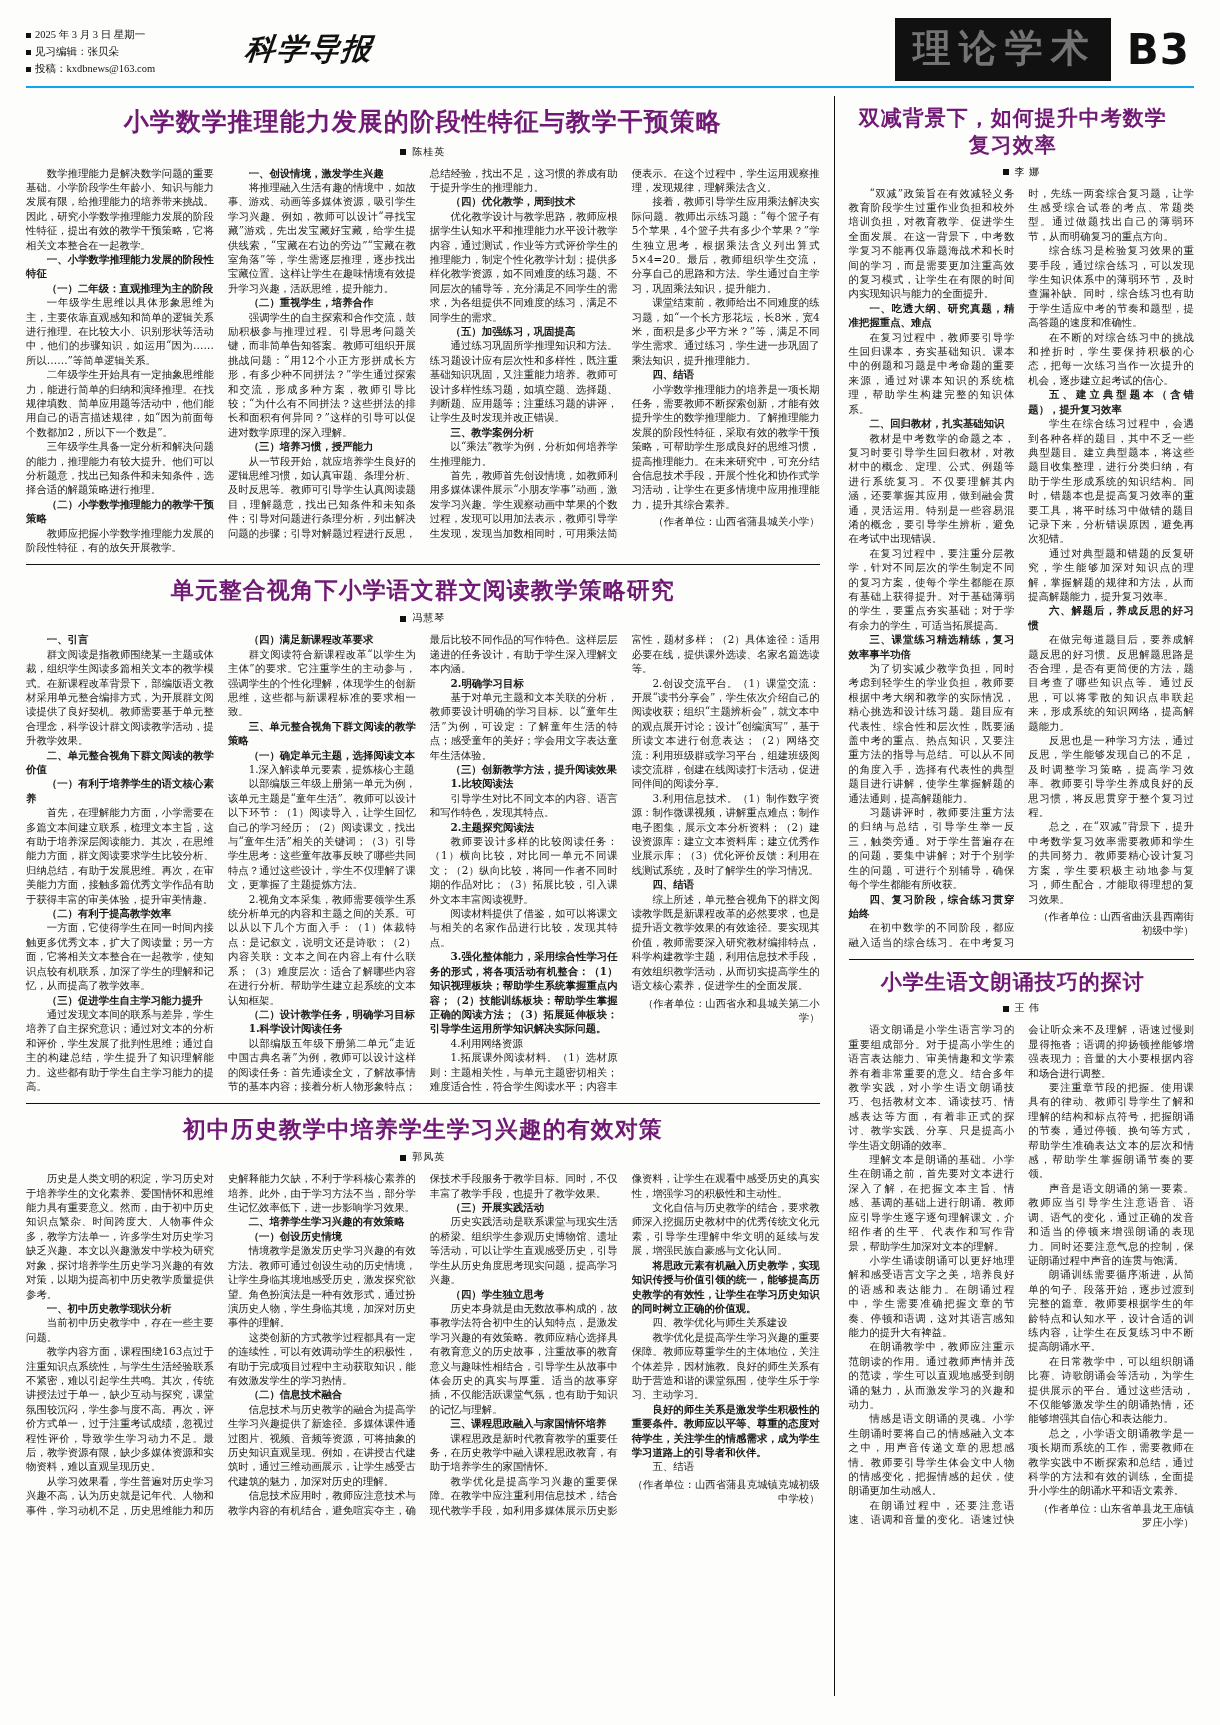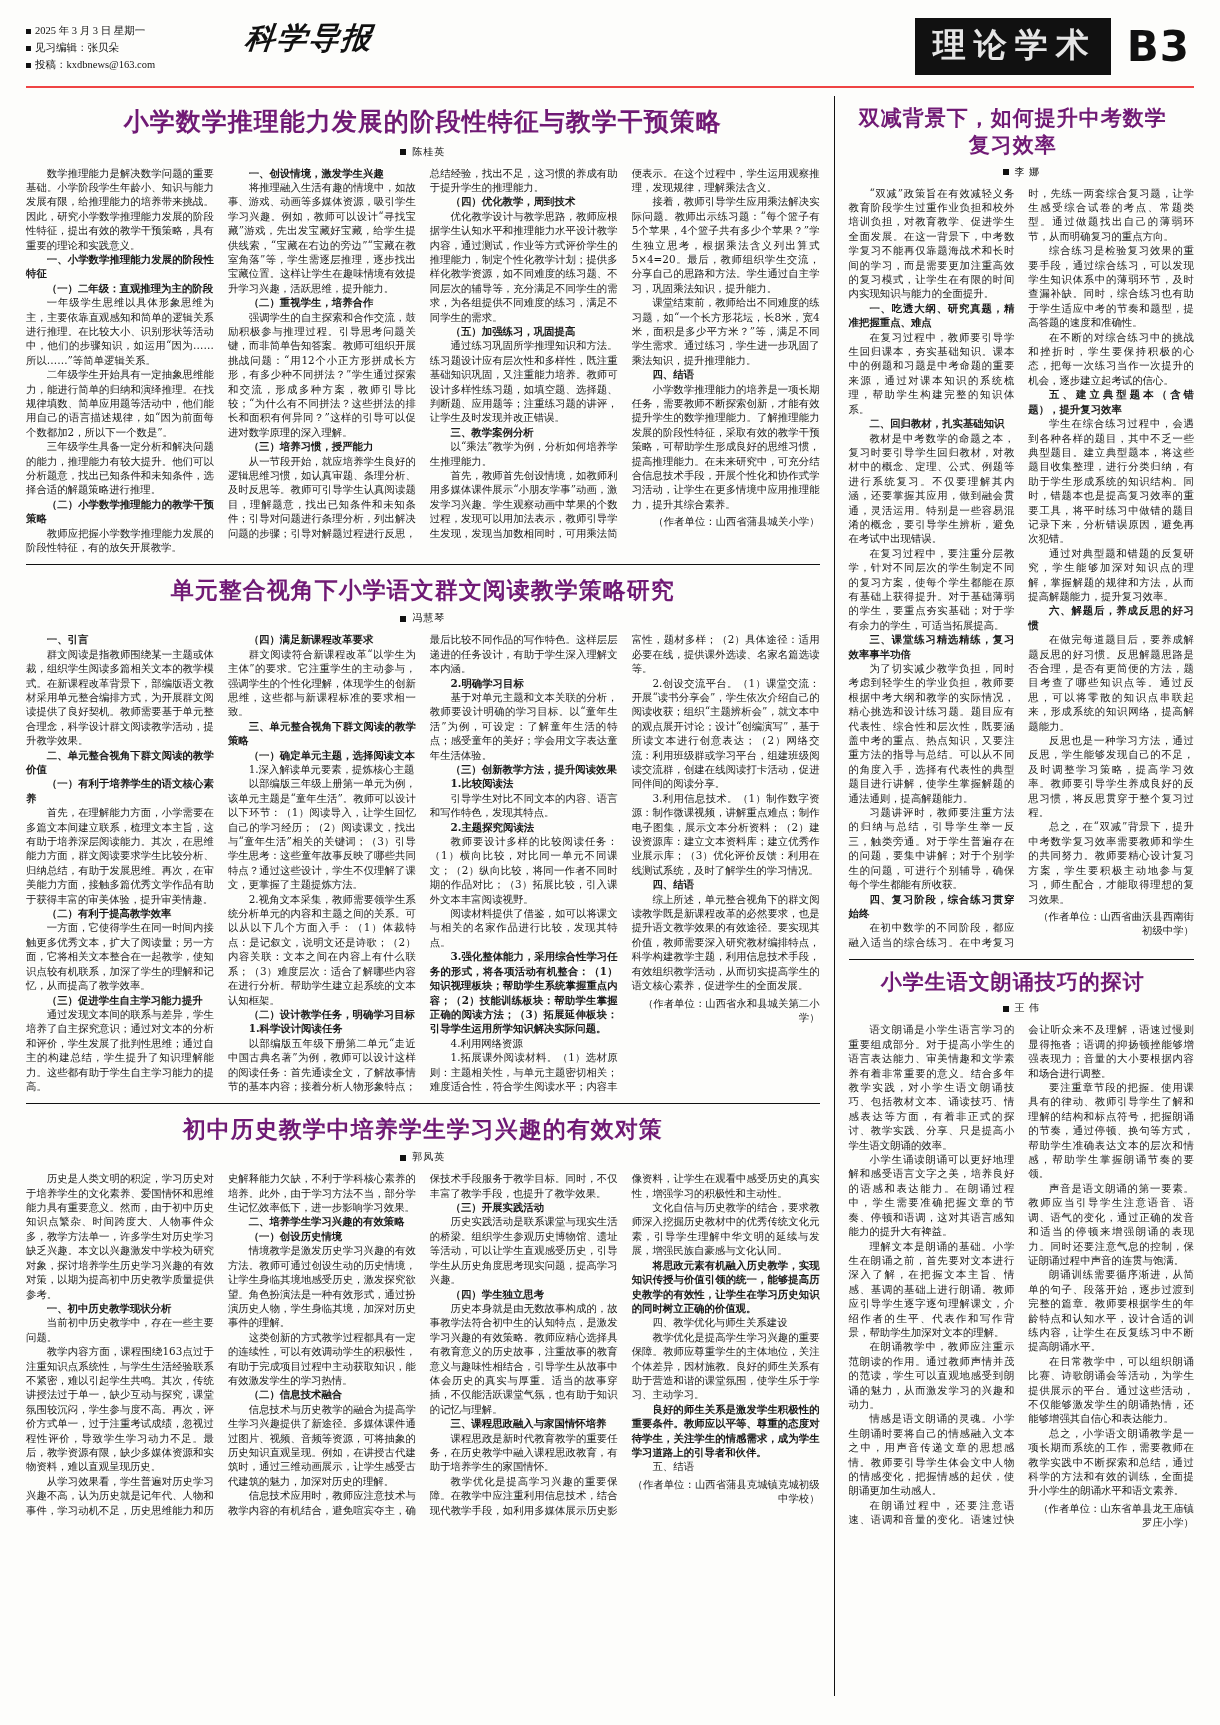--- a/index.html
+++ b/index.html
@@ -12,22 +12,22 @@
   }
   .page{
     position:relative;
     width:1220px;height:1725px;
     box-sizing:border-box;
     padding:18px 26px 10px 26px;
     background:#fdfdfb;
   }
   
   .masthead{
-    display:flex;align-items:flex-start;
-    border-bottom:2px solid #ef4444;
+    display:flex;align-items:center;
+    border-bottom:2px solid #0ea5e9;
     padding-bottom:6px;
     height:70px;
     box-sizing:border-box;
   }
   .mh-left{
     width:215px;
     font-size:10.5px;
     line-height:17px;
     padding-top:4px;
     color:#111;
@@ -49,22 +49,22 @@
     font-style:italic;
     letter-spacing:2px;
     color:#111;
     transform:skewX(-6deg);
   }
   .mh-right{
     display:flex;align-items:center;gap:10px;
     padding-right:4px;
   }
   .mh-band{
-    background:#111;color:#e5e5e5;
-    font-size:33px;font-weight:bold;
+    background:#111;color:#737373;
+    font-size:38px;font-weight:bold;
     letter-spacing:8px;
     padding:5px 14px 7px 18px;
     font-family:"DejaVu Serif", serif;
   }
   .mh-page{
     font-size:42px;font-weight:bold;
     font-family:"DejaVu Sans", sans-serif;
     letter-spacing:1px;
     padding-left:6px;
   }
@@ -141,21 +141,21 @@
   </div>
 
   <div class="body-wrap">
 
     <div class="col-left">
 
       <div class="art">
         <div class="art-title t-big">小学数学推理能力发展的阶段性特征与教学干预策略</div>
         <div class="byline"><span class="sq"></span><span>陈桂英</span></div>
         <div class="txt cols-4">
-          <p>数学推理能力是解决数学问题的重要基础。小学阶段学生年龄小、知识与能力发展有限，给推理能力的培养带来挑战。因此，研究小学数学推理能力发展的阶段性特征，提出有效的教学干预策略，具有重要的理论和实践意义。</p>
+          <p>数学推理能力是解决数学问题的重要基础。小学阶段学生年龄小、知识与能力发展有限，给推理能力的培养带来挑战。因此，研究小学数学推理能力发展的阶段性特征，提出有效的教学干预策略，它将相关文本整合在一起教学。</p>
           <p class="h">一、小学数学推理能力发展的阶段性特征</p>
           <p class="h">（一）二年级：直观推理为主的阶段</p>
           <p>一年级学生思维以具体形象思维为主，主要依靠直观感知和简单的逻辑关系进行推理。在比较大小、识别形状等活动中，他们的步骤知识，如运用“因为……所以……”等简单逻辑关系。</p>
           <p>二年级学生开始具有一定抽象思维能力，能进行简单的归纳和演绎推理。在找规律填数、简单应用题等活动中，他们能用自己的语言描述规律，如“因为前面每个数都加2，所以下一个数是”。</p>
           <p>三年级学生具备一定分析和解决问题的能力，推理能力有较大提升。他们可以分析题意，找出已知条件和未知条件，选择合适的解题策略进行推理。</p>
           <p class="h">（二）小学数学推理能力的教学干预策略</p>
           <p>教师应把握小学数学推理能力发展的阶段性特征，有的放矢开展教学。</p>
           <p class="h">一、创设情境，激发学生兴趣</p>
           <p>将推理融入生活有趣的情境中，如故事、游戏、动画等多媒体资源，吸引学生学习兴趣。例如，教师可以设计“寻找宝藏”游戏，先出发宝藏好宝藏，给学生提供线索，“宝藏在右边的旁边”“宝藏在教室角落”等，学生需逐层推理，逐步找出宝藏位置。这样让学生在趣味情境有效提升学习兴趣，活跃思维，提升能力。</p>
           <p class="h">（二）重视学生，培养合作</p>
@@ -288,22 +288,22 @@
         </div>
       </div>
 
       <hr class="rule">
 
       <div class="art">
         <div class="art-title t-right">小学生语文朗诵技巧的探讨</div>
         <div class="byline"><span class="sq"></span><span>王 伟</span></div>
         <div class="txt cols-2">
           <p>语文朗诵是小学生语言学习的重要组成部分。对于提高小学生的语言表达能力、审美情趣和文学素养有着非常重要的意义。结合多年教学实践，对小学生语文朗诵技巧、包括教材文本、诵读技巧、情感表达等方面，有着非正式的探讨、教学实践、分享、只是提高小学生语文朗诵的效率。</p>
+          <p>理解文本是朗诵的基础。小学生在朗诵之前，首先要对文本进行深入了解，在把握文本主旨、情感、基调的基础上进行朗诵。教师应引导学生逐字逐句理解课文，介绍作者的生平、代表作和写作背景，帮助学生加深对文本的理解。</p>
           <p>小学生诵读朗诵可以更好地理解和感受语言文字之美，培养良好的语感和表达能力。在朗诵过程中，学生需要准确把握文章的节奏、停顿和语调，这对其语言感知能力的提升大有裨益。</p>
-          <p>理解文本是朗诵的基础。小学生在朗诵之前，首先要对文本进行深入了解，在把握文本主旨、情感、基调的基础上进行朗诵。教师应引导学生逐字逐句理解课文，介绍作者的生平、代表作和写作背景，帮助学生加深对文本的理解。</p>
           <p>在朗诵教学中，教师应注重示范朗读的作用。通过教师声情并茂的范读，学生可以直观地感受到朗诵的魅力，从而激发学习的兴趣和动力。</p>
           <p>情感是语文朗诵的灵魂。小学生朗诵时要将自己的情感融入文本之中，用声音传递文章的思想感情。教师要引导学生体会文中人物的情感变化，把握情感的起伏，使朗诵更加生动感人。</p>
           <p>在朗诵过程中，还要注意语速、语调和音量的变化。语速过快会让听众来不及理解，语速过慢则显得拖沓；语调的抑扬顿挫能够增强表现力；音量的大小要根据内容和场合进行调整。</p>
           <p>要注重章节段的把握。使用课具有的律动、教师引导学生了解和理解的结构和标点符号，把握朗诵的节奏，通过停顿、换句等方式，帮助学生准确表达文本的层次和情感，帮助学生掌握朗诵节奏的要领。</p>
           <p>声音是语文朗诵的第一要素。教师应当引导学生注意语音、语调、语气的变化，通过正确的发音和适当的停顿来增强朗诵的表现力。同时还要注意气息的控制，保证朗诵过程中声音的连贯与饱满。</p>
           <p>朗诵训练需要循序渐进，从简单的句子、段落开始，逐步过渡到完整的篇章。教师要根据学生的年龄特点和认知水平，设计合适的训练内容，让学生在反复练习中不断提高朗诵水平。</p>
           <p>在日常教学中，可以组织朗诵比赛、诗歌朗诵会等活动，为学生提供展示的平台。通过这些活动，不仅能够激发学生的朗诵热情，还能够增强其自信心和表达能力。</p>
           <p>总之，小学语文朗诵教学是一项长期而系统的工作，需要教师在教学实践中不断探索和总结，通过科学的方法和有效的训练，全面提升小学生的朗诵水平和语文素养。</p>
           <p class="sig">（作者单位：山东省单县龙王庙镇罗庄小学）</p>
         </div>

